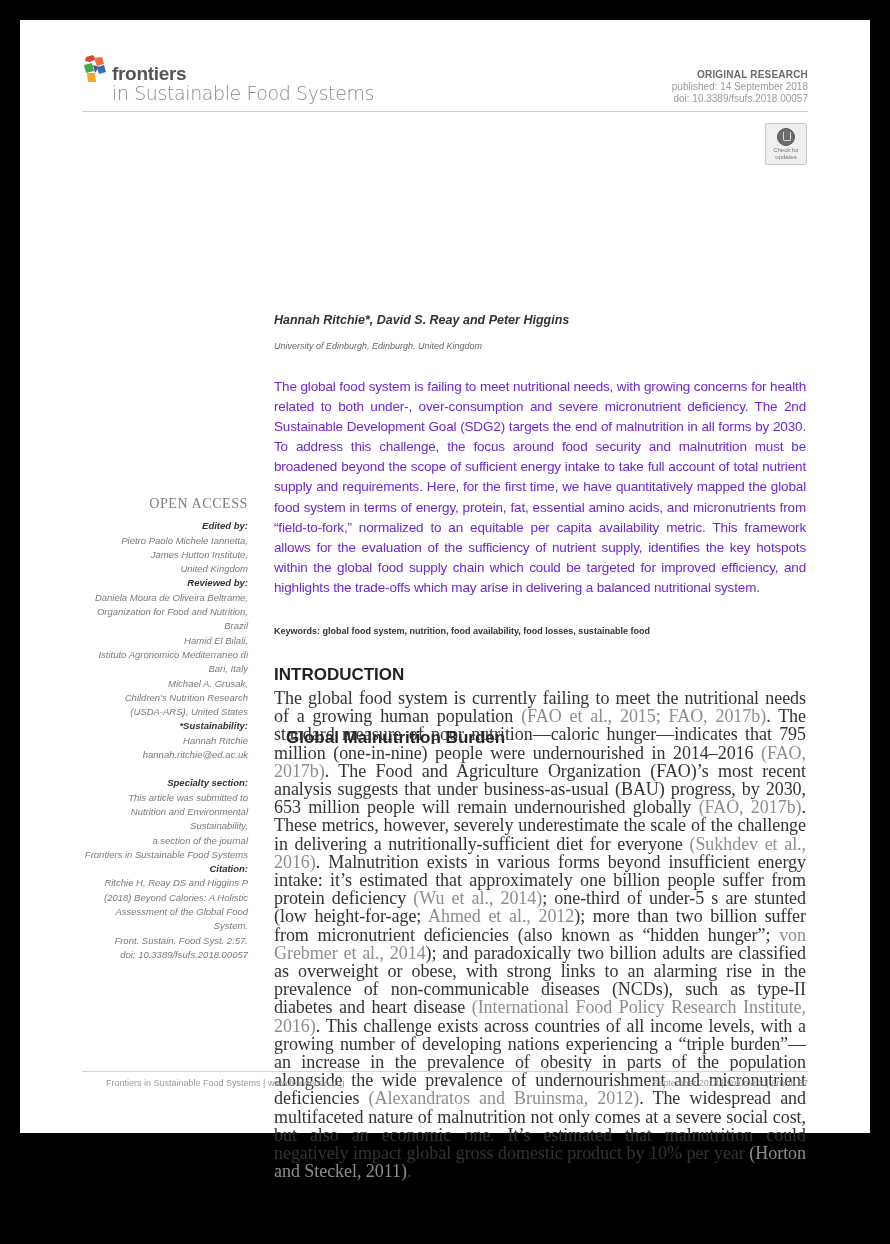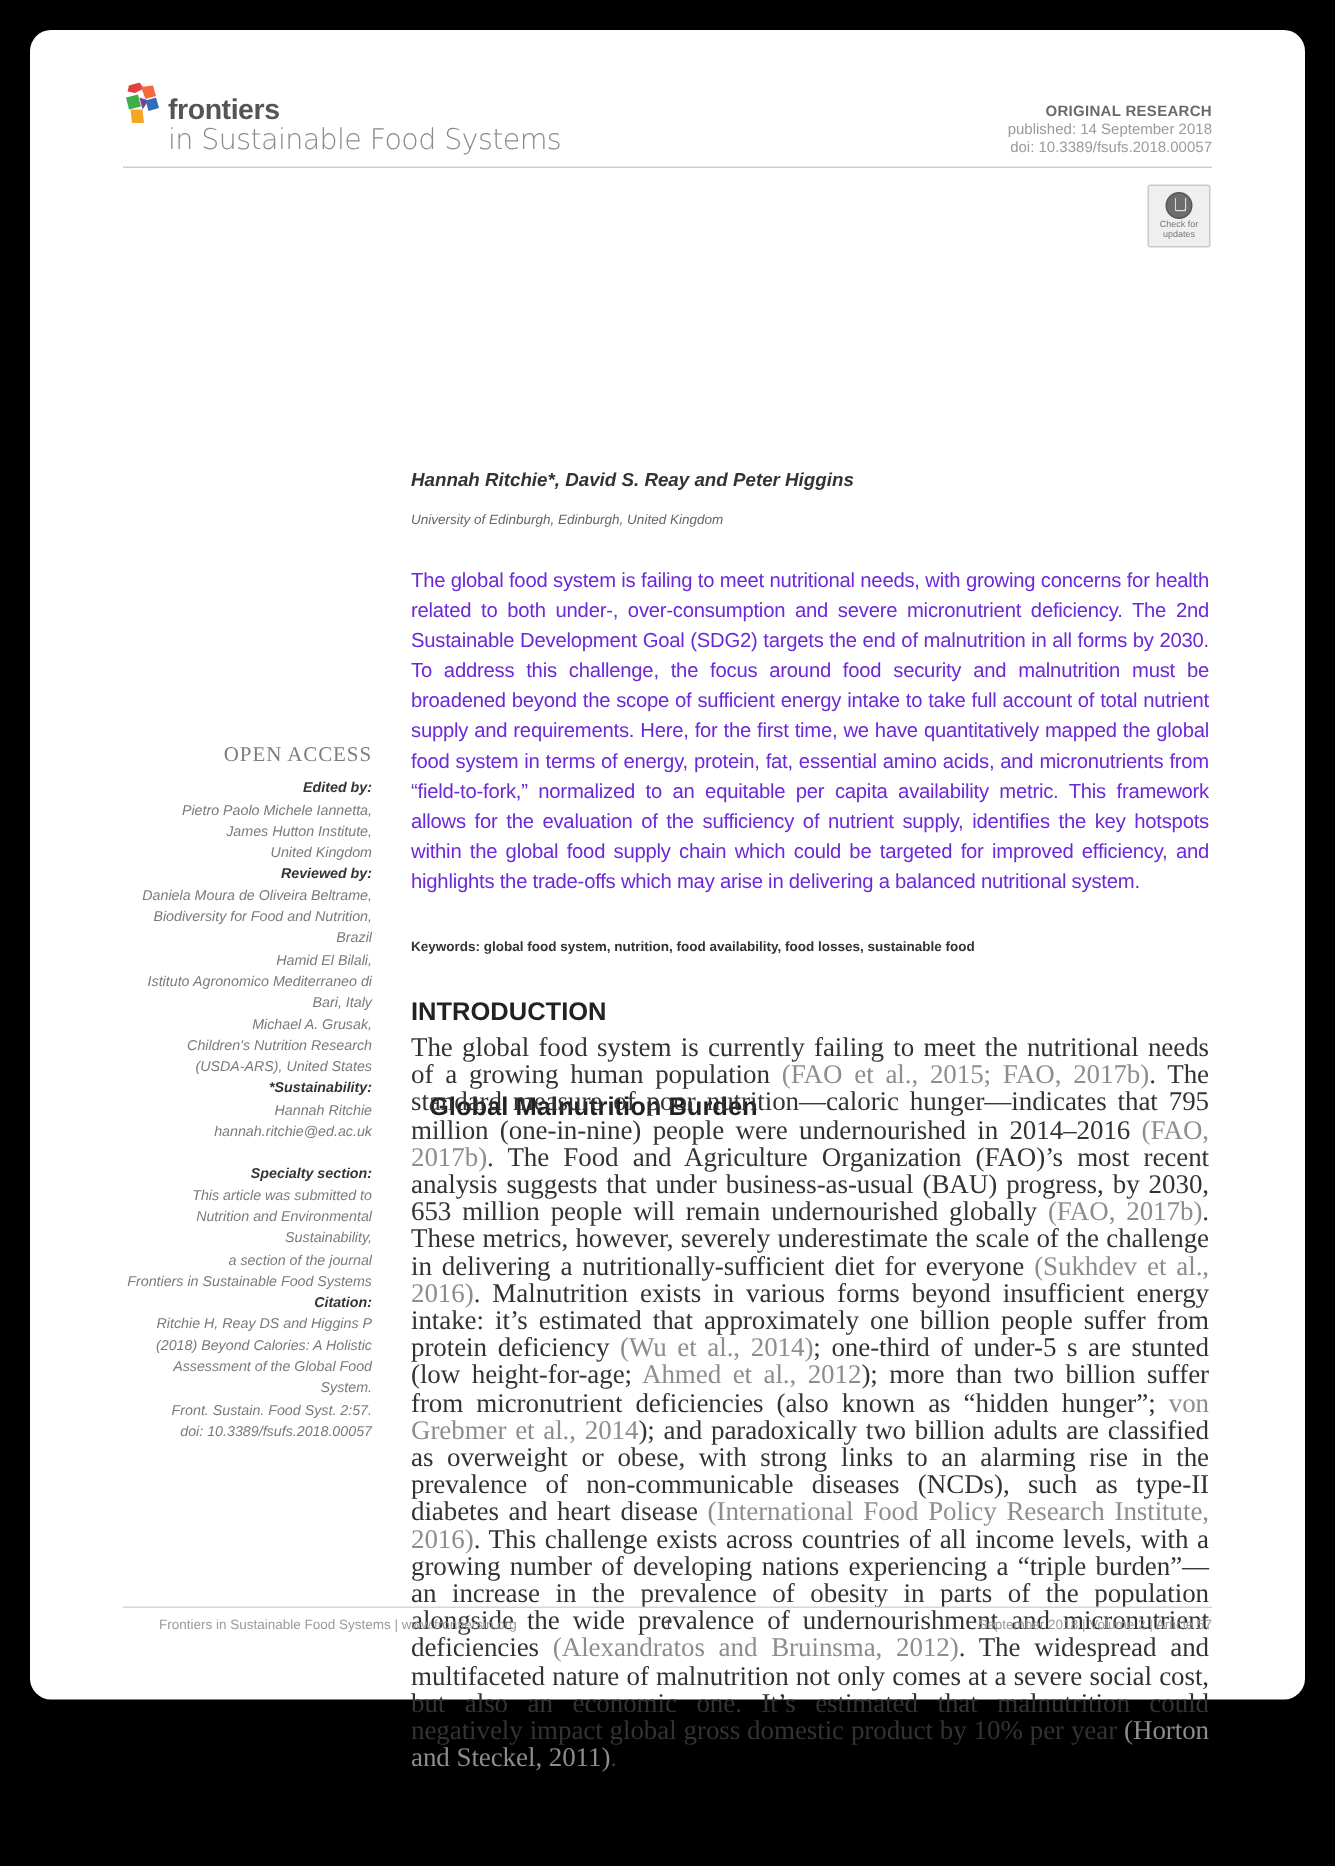--- a/index.html
+++ b/index.html
@@ -1,21 +1,21 @@
 <!DOCTYPE html>
 <html><head>
 <meta charset="utf-8">
 <style>
   html, body { margin: 0; padding: 0; }
   body {
     width: 890px; height: 1244px; background: #000; position: relative; overflow: hidden;
     font-family: "Liberation Sans", sans-serif;
   }
   .page {
-    position: absolute; left: 20px; top: 20px; width: 850px; height: 1113px; background: #fff; border-radius: 14px;
+    position: absolute; left: 20px; top: 20px; width: 850px; height: 1113px; background: #fff;
   }
   
   .logo { position: absolute; left: 62px; top: 35px; }
   .logo-mark { position: absolute; left: 0; top: 0; width: 28px; height: 30px; }
   .logo-frontiers {
     position: absolute; left: 30px; top: 8px; font-size: 19px; font-weight: bold; color: #555;
     letter-spacing: -0.3px; white-space: nowrap;
   }
   .logo-journal {
     position: absolute; left: 30px; top: 27px; font-size: 19px; color: #8a8a8a; white-space: nowrap;
@@ -146,21 +146,21 @@
   <div class="sidebar">
     <div class="open-access">OPEN ACCESS</div>
 
     <div class="sb-head">Edited by:</div>
     <div>Pietro Paolo Michele Iannetta,</div>
     <div>James Hutton Institute,</div>
     <div>United Kingdom</div>
 
     <div class="sb-head">Reviewed by:</div>
     <div>Daniela Moura de Oliveira Beltrame,</div>
-    <div>Biodiversity for Food and Nutrition,</div>
+    <div>Organization for Food and Nutrition,</div>
     <div>Brazil</div>
     <div>Hamid El Bilali,</div>
     <div>Istituto Agronomico Mediterraneo di</div>
     <div>Bari, Italy</div>
     <div>Michael A. Grusak,</div>
     <div>Children's Nutrition Research</div>
     <div>(USDA-ARS), United States</div>
 
     <div class="sb-head">*Sustainability:</div>
     <div>Hannah Ritchie</div>

